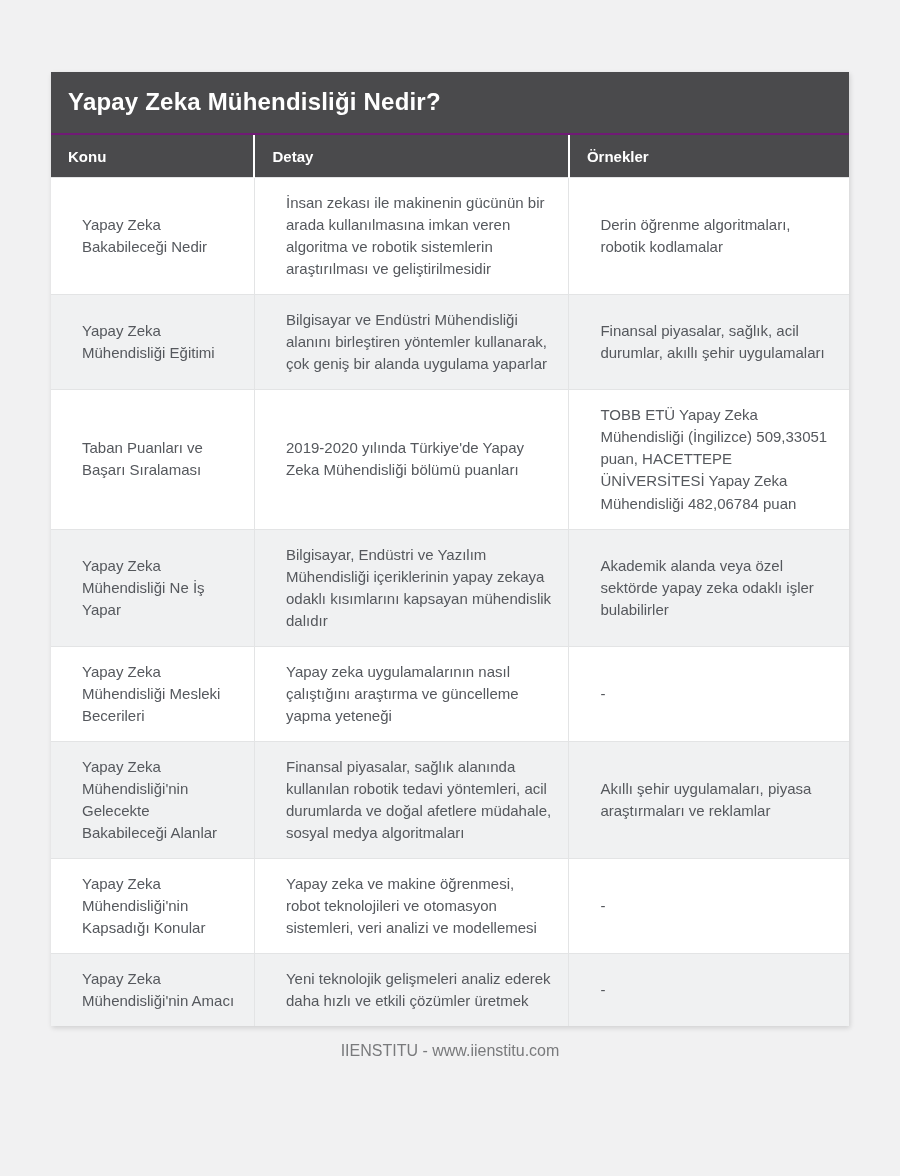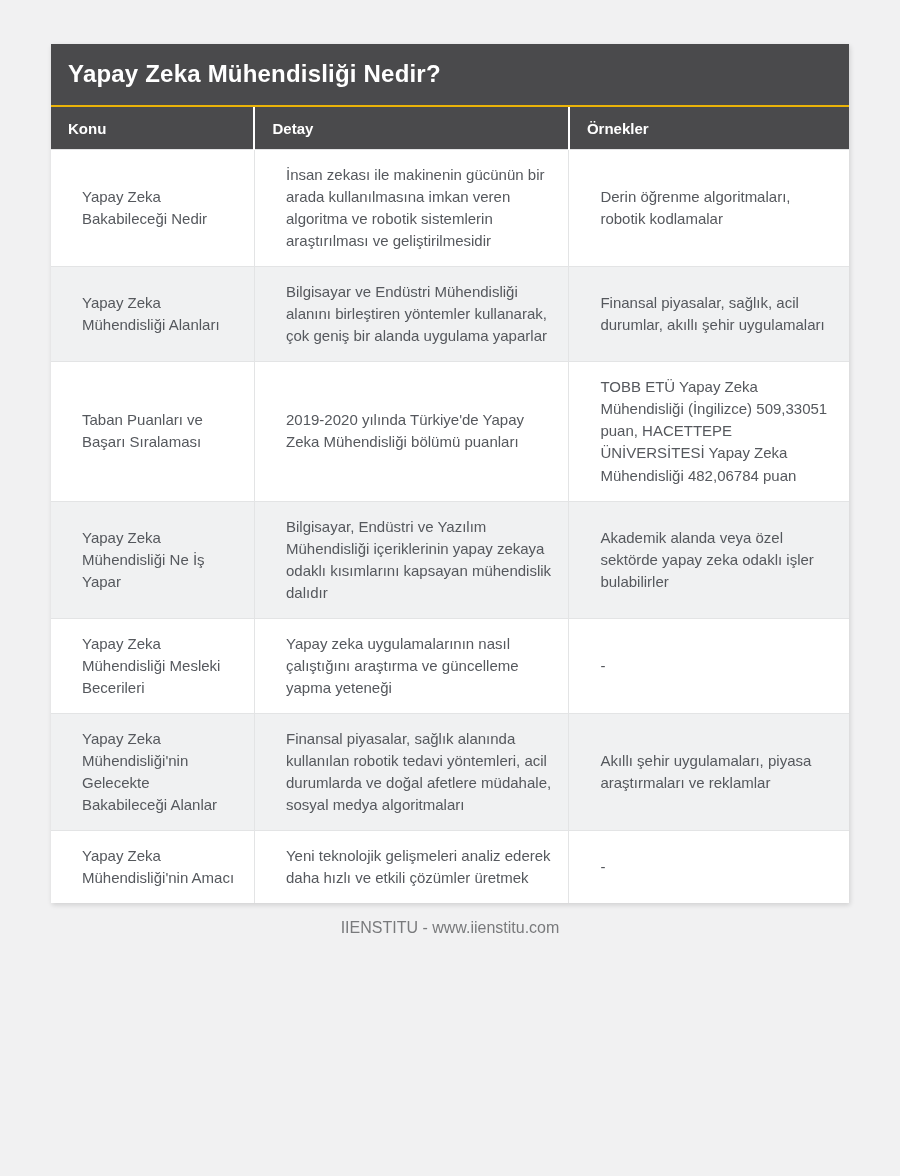--- a/index.html
+++ b/index.html
@@ -15,22 +15,22 @@
   *{box-sizing:border-box;margin:0;padding:0;}
   html,body{width:900px;}
   body{
     min-height:1176px;
     background:var(--page-bg);
     font-family:"Liberation Sans", sans-serif;
     -webkit-font-smoothing:antialiased;
   }
   .card{
     width:798px;
-    margin:44px auto 0 auto;
-    background:#eab308;
+    margin:72px auto 0 auto;
+    background:#701a75;
     box-shadow:1px 2px 5px rgba(0,0,0,0.14);
   }
   .title-bar{
     background:var(--header-bg);
     color:var(--header-text);
     font-size:24px;
     font-weight:bold;
     padding:16px 17px 17px 17px;
     letter-spacing:0.2px;
     margin-bottom:2px;
@@ -92,21 +92,21 @@
         <th>Örnekler</th>
       </tr>
     </thead>
     <tbody>
       <tr>
         <td>Yapay Zeka Bakabileceği Nedir</td>
         <td>İnsan zekası ile makinenin gücünün bir arada kullanılmasına imkan veren algoritma ve robotik sistemlerin araştırılması ve geliştirilmesidir</td>
         <td>Derin öğrenme algoritmaları, robotik kodlamalar</td>
       </tr>
       <tr>
-        <td>Yapay Zeka Mühendisliği Alanları</td>
+        <td>Yapay Zeka Mühendisliği Eğitimi</td>
         <td>Bilgisayar ve Endüstri Mühendisliği alanını birleştiren yöntemler kullanarak, çok geniş bir alanda uygulama yaparlar</td>
         <td>Finansal piyasalar, sağlık, acil durumlar, akıllı şehir uygulamaları</td>
       </tr>
       <tr>
         <td>Taban Puanları ve Başarı Sıralaması</td>
         <td>2019-2020 yılında Türkiye'de Yapay Zeka Mühendisliği bölümü puanları</td>
         <td>TOBB ETÜ Yapay Zeka Mühendisliği (İngilizce) 509,33051 puan, HACETTEPE ÜNİVERSİTESİ Yapay Zeka Mühendisliği 482,06784 puan</td>
       </tr>
       <tr>
         <td>Yapay Zeka Mühendisliği Ne İş Yapar</td>
@@ -117,20 +117,25 @@
         <td>Yapay Zeka Mühendisliği Mesleki Becerileri</td>
         <td>Yapay zeka uygulamalarının nasıl çalıştığını araştırma ve güncelleme yapma yeteneği</td>
         <td>-</td>
       </tr>
       <tr>
         <td>Yapay Zeka Mühendisliği'nin Gelecekte Bakabileceği Alanlar</td>
         <td>Finansal piyasalar, sağlık alanında kullanılan robotik tedavi yöntemleri, acil durumlarda ve doğal afetlere müdahale, sosyal medya algoritmaları</td>
         <td>Akıllı şehir uygulamaları, piyasa araştırmaları ve reklamlar</td>
       </tr>
       <tr>
+        <td>Yapay Zeka Mühendisliği'nin Kapsadığı Konular</td>
+        <td>Yapay zeka ve makine öğrenmesi, robot teknolojileri ve otomasyon sistemleri, veri analizi ve modellemesi</td>
+        <td>-</td>
+      </tr>
+      <tr>
         <td>Yapay Zeka Mühendisliği'nin Amacı</td>
         <td>Yeni teknolojik gelişmeleri analiz ederek daha hızlı ve etkili çözümler üretmek</td>
         <td>-</td>
       </tr>
     </tbody>
   </table>
 </div>
 
 <div class="footer">IIENSTITU - www.iienstitu.com</div>
 

